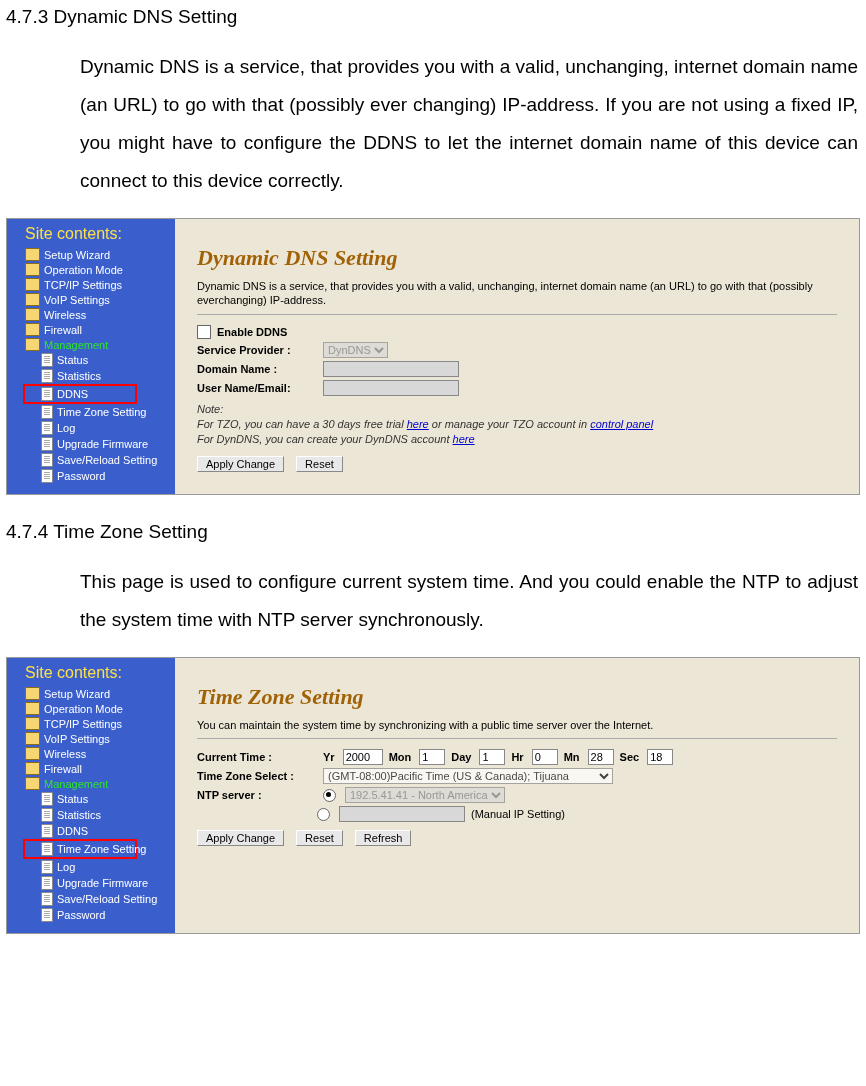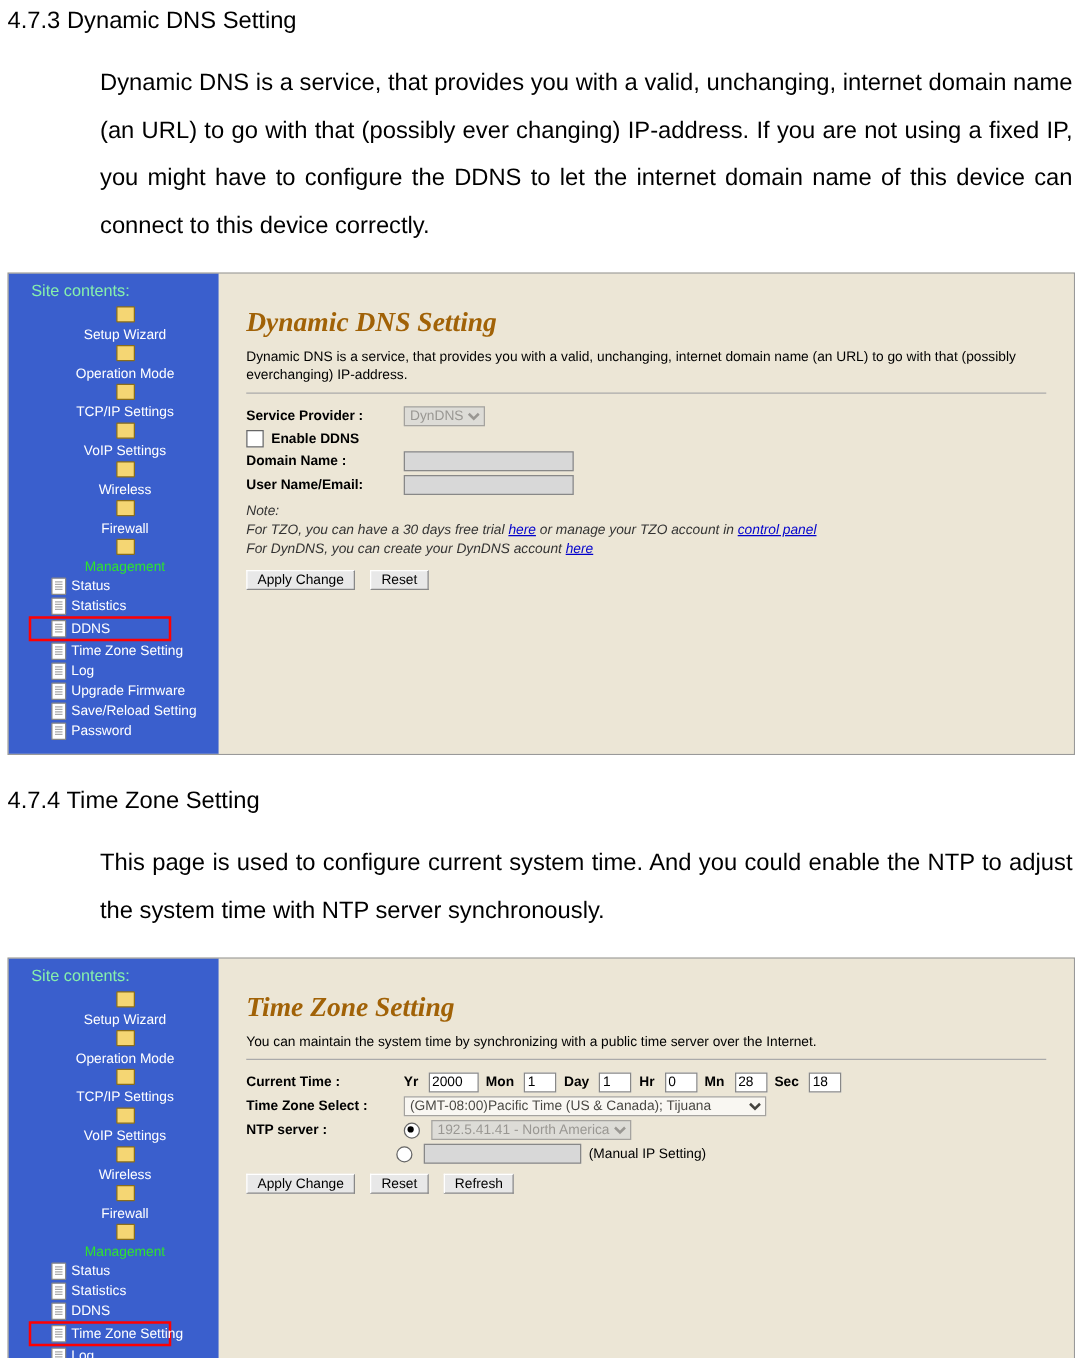--- a/index.html
+++ b/index.html
@@ -29,35 +29,35 @@
     display: flex;
   }
   .sidebar {
     width: 168px;
     background: #3a5fcd;
     color: #fff;
     padding: 4px 0 10px 0;
     flex-shrink: 0;
   }
   .sidebar-title {
-    color: #86efac;
-    font-size: 13px;
+    color: #fde047;
+    font-size: 16px;
     padding: 2px 0 4px 18px;
   }
   .nav-item, .nav-sub {
     display: flex;
     align-items: center;
     gap: 4px;
     padding: 1px 0 1px 0;
     cursor: pointer;
     font-size: 11px;
     color: #fff;
     white-space: nowrap;
   }
-  .nav-item { padding-left: 18px; flex-direction: column; }
+  .nav-item { padding-left: 18px; }
   .nav-sub { padding-left: 34px; }
   .nav-active { color: #2fe22f; }
   .nav-highlight {
     border: 2px solid #ff0000;
     margin-left: 16px;
     padding-left: 16px !important;
     margin-right: 38px;
   }
   .folder-icon, .file-icon {
     width: 13px; height: 11px; display: inline-block;
@@ -238,26 +238,26 @@
     <div class="nav-sub">
         <span class="file-icon"></span>
         <span>Password</span>
       </div>
   </div>
   <div class="content">
     <div class="panel-title">Dynamic DNS  Setting</div>
     <div class="panel-desc">Dynamic DNS is a service, that provides you with a valid, unchanging, internet domain name (an URL) to go with that (possibly everchanging) IP-address.</div>
     <hr class="sep">
     <div class="row">
+      <span class="checkbox"></span>
+      <span style="font-weight:bold">Enable DDNS</span>
+    </div>
+    <div class="row">
       <span class="row-label">Service Provider :</span>
       <select class="select-input" disabled=""><option>DynDNS</option></select>
-    </div>
-    <div class="row">
-      <span class="checkbox"></span>
-      <span style="font-weight:bold">Enable DDNS</span>
     </div>
     <div class="row">
       <span class="row-label">Domain Name :</span>
       <input class="text-input" style="">
     </div>
     <div class="row">
       <span class="row-label">User Name/Email:</span>
       <input class="text-input" style="">
     </div>
     <div class="note-block">

